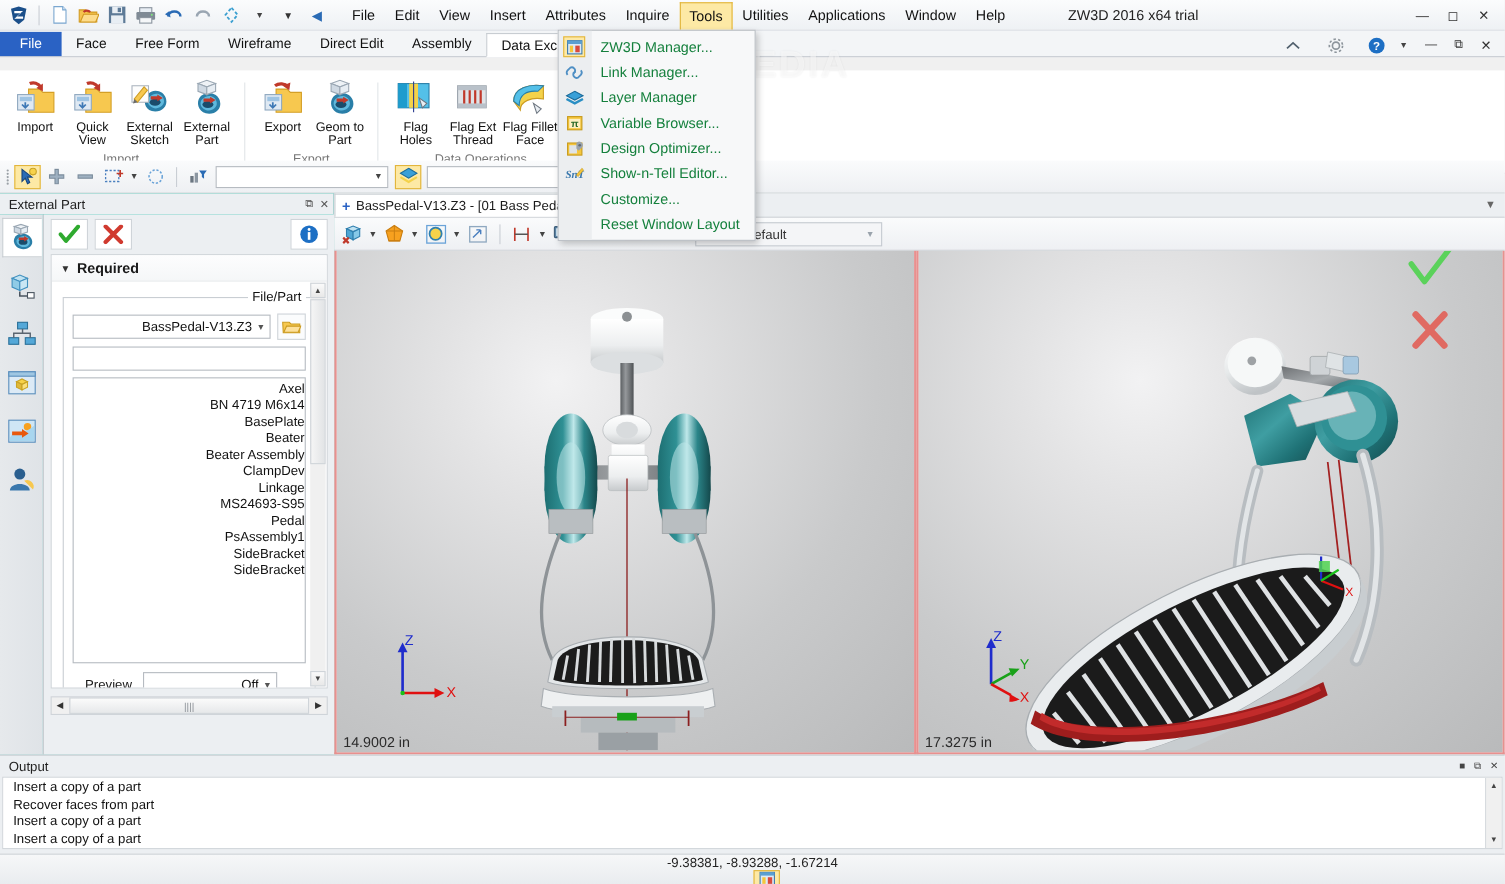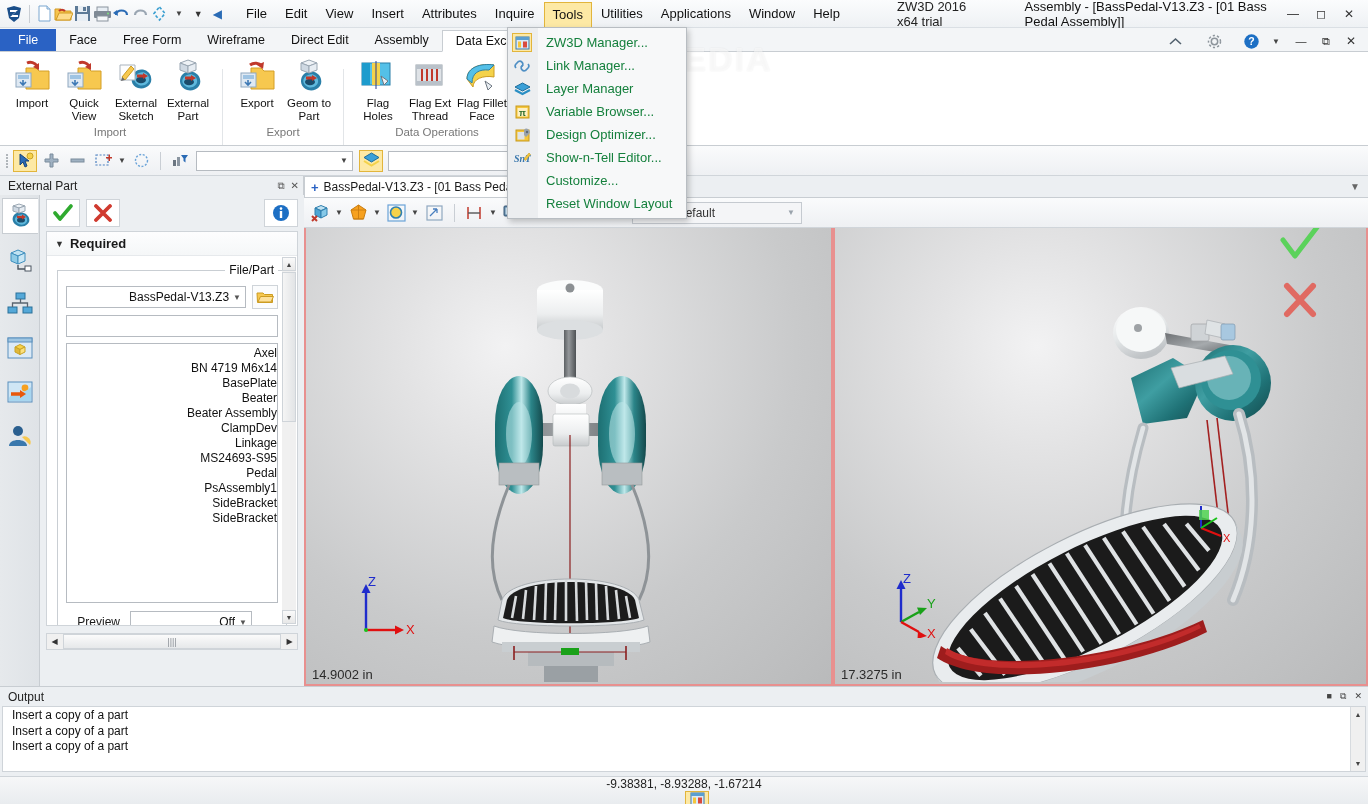--- a/index.html
+++ b/index.html
@@ -47,23 +47,23 @@
     padding:3px 13px 4px 13px; font-size:12.5px; color:#111; cursor:default;
     height:22px; display:flex;align-items:center;
   }
   .rtab.file { background:#2a62c4; color:#fff; height:22px; padding:3px 18px; }
   .rtab.sel { background:#fff; border:1px solid #c8cdd2; border-bottom:1px solid #fff; position:relative; top:1px;}
   .ribbon-right { margin-left:auto; display:flex; align-items:center; padding-right:6px; gap:3px; }
   .ribbon-right .ic { width:22px;height:20px;display:flex;align-items:center;justify-content:center;color:#555;}
 
   
   .ribbon {
-    position:absolute; left:0; top:52px; width:1368px; height:94px;
+    position:absolute; left:0; top:64px; width:1368px; height:94px;
     background:#fff; border-bottom:1px solid #c8cdd2;
-    display:flex; align-items:flex-end;
+    display:flex; align-items:center;
   }
   .rgroup { height:94px; position:relative; display:flex; flex-direction:column; align-items:center; padding:0 6px;}
   .rgroup .btns { display:flex; align-items:flex-start; height:74px; padding-top:4px;}
   .rgroup .glabel {
     font-size:11.5px; color:#777; text-align:center; width:100%; line-height:14px;
   }
   .rbtn {
     width:52px; display:flex;flex-direction:column;align-items:center; cursor:default;
     padding:2px 0;
   }
@@ -343,21 +343,20 @@
       <div class="menu-item">Attributes</div>
       <div class="menu-item">Inquire</div>
       <div class="menu-item active">Tools</div>
       <div class="menu-item">Utilities</div>
       <div class="menu-item">Applications</div>
       <div class="menu-item">Window</div>
       <div class="menu-item">Help</div>
     </div>
 
     <div class="trialtxt">ZW3D 2016  x64 trial</div>
-    <div class="wintitle">Assembly - [BassPedal-V13.Z3 - [01 Bass Pedal Assembly]]</div>
 
     <div class="wbtns">
       <div class="wbtn">—</div>
       <div class="wbtn">◻</div>
       <div class="wbtn">✕</div>
     </div>
   </div>
 
   <div class="ribbontabs">
     <div class="rtab file">File</div>
@@ -1147,20 +1146,21 @@
       <span>Output</span>
       <span class="tbtns">
         <span>■</span>
         <span>⧉</span>
         <span>✕</span>
       </span>
     </div>
     <div class="out-body">
       <div class="out-lines">
         <div class="out-line">Insert a copy of a part</div>
+        <div class="out-line">Recover faces from part</div>
         <div class="out-line">Insert a copy of a part</div>
         <div class="out-line">Insert a copy of a part</div>
       </div>
       <div class="out-vscroll">
         <div class="ar">▲</div>
         <div class="ar b">▼</div>
       </div>
     </div>
   </div>
 

